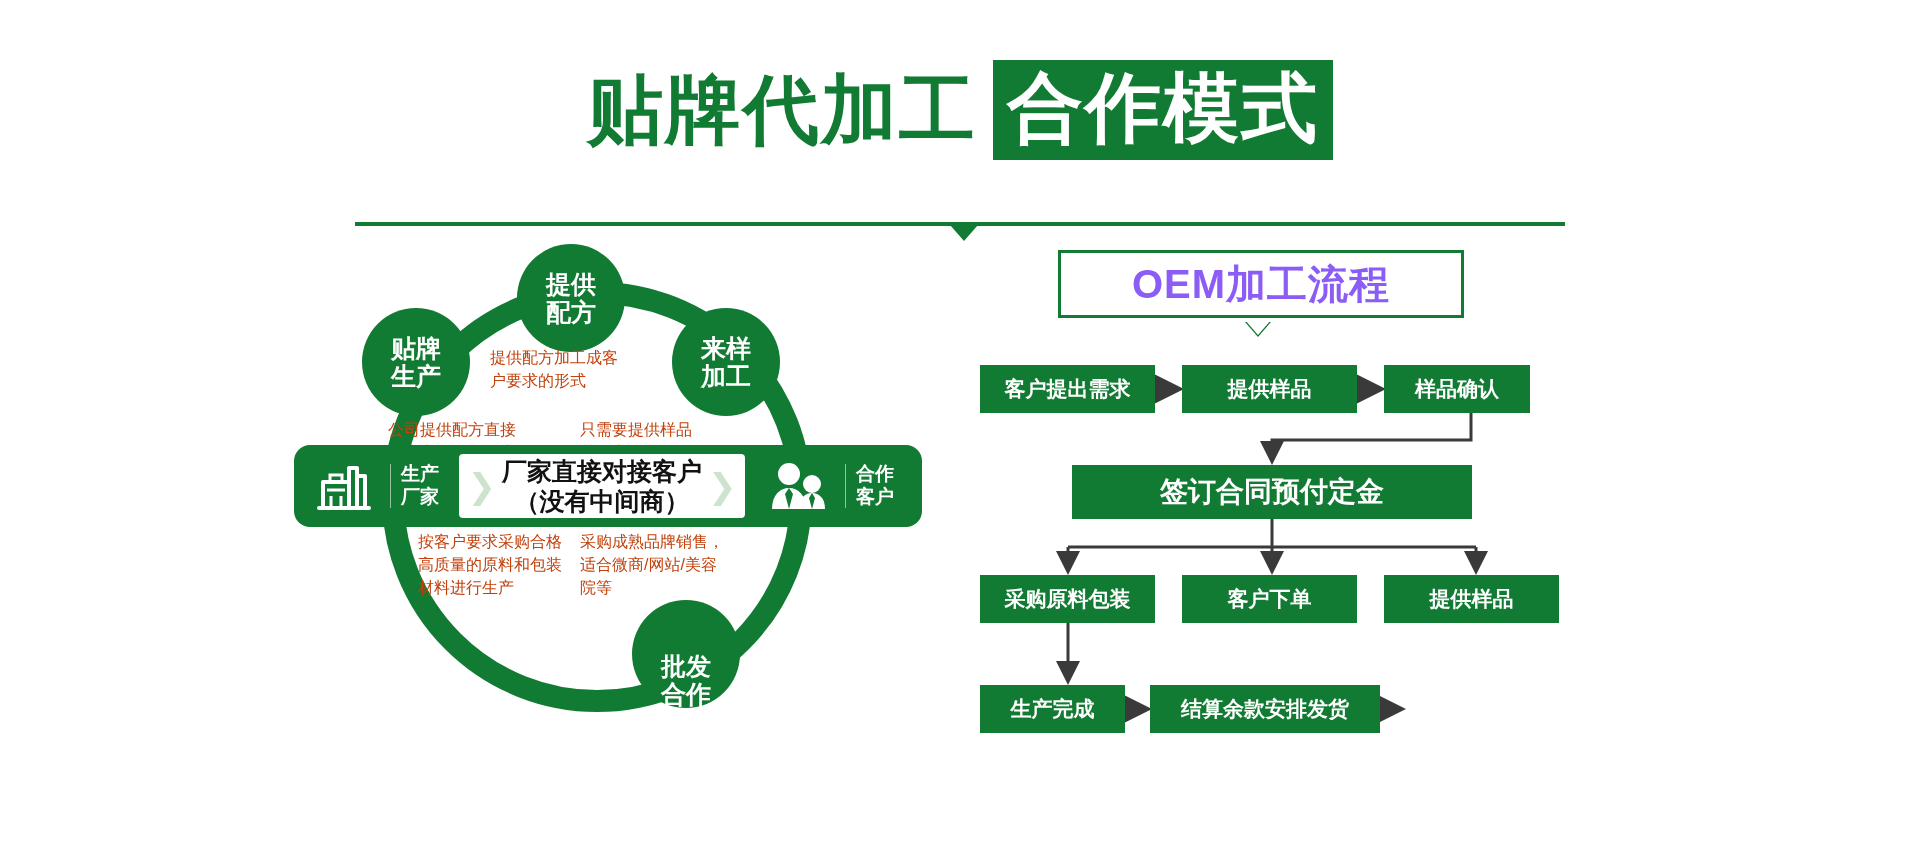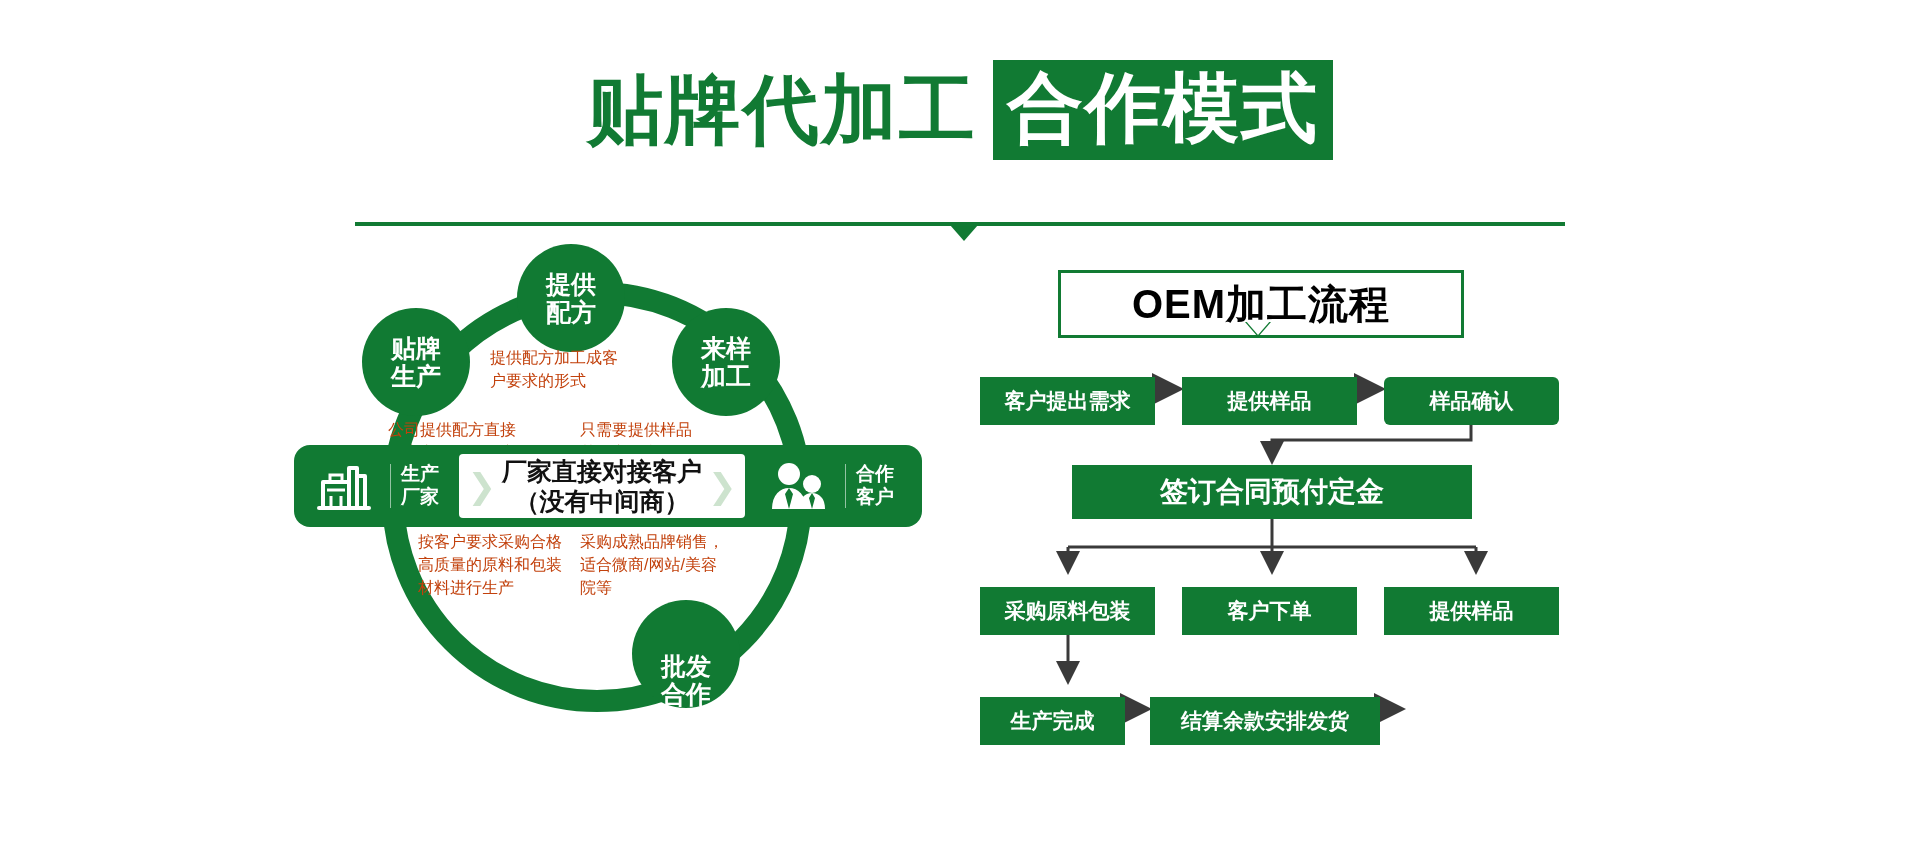--- a/index.html
+++ b/index.html
@@ -104,25 +104,25 @@
   }
   .cb-white-text{
     color:#111;font-weight:bold;font-size:25px;line-height:1.2;text-align:center;white-space:pre-line;
   }
   .chev{font-size:34px;color:#CDE3CE;font-weight:bold;line-height:1;}
   .cb-right{display:flex;align-items:center;padding-right:12px;}
 
   
   .flow-area{position:absolute;left:980px;top:250px;width:620px;height:560px;}
   .flow-title{
-    position:absolute;left:78px;top:20px;
+    position:absolute;left:78px;top:0;
     width:400px;height:62px;
     border:3px solid #117A33;
     display:flex;align-items:center;justify-content:center;
-    color:#000000;font-weight:bold;font-size:40px;letter-spacing:1px;
+    color:#8b5cf6;font-weight:bold;font-size:40px;letter-spacing:1px;
   }
   .flow-title-notch{
     position:absolute;left:265px;top:72px;
     width:0;height:0;
     border-left:13px solid transparent;
     border-right:13px solid transparent;
     border-top:15px solid #117A33;
   }
   .flow-title-notch-inner{
     position:absolute;left:265px;top:70px;
@@ -134,27 +134,27 @@
   }
   .fbox{
     position:absolute;
     background:#117A33;
     color:#fff;
     font-weight:bold;
     display:flex;align-items:center;justify-content:center;
     text-align:center;
     box-sizing:border-box;
   }
-  .fbox.sm{font-size:21px;height:48px;margin-top:12px;}
+  .fbox.sm{font-size:21px;height:48px;}
   .fbox.lg{font-size:28px;height:54px;}
 
   
   .b-r1c1{left:0px;  top:115px;width:175px;}
   .b-r1c2{left:202px;top:115px;width:175px;}
-  .b-r1c3{left:404px;top:115px;width:175px;border-radius:6px;}
+  .b-r1c3{left:404px;top:115px;width:146px;}
   
   .b-r2  {left:92px; top:215px;width:400px;}
   
   .b-r3c1{left:0px;  top:325px;width:175px;}
   .b-r3c2{left:202px;top:325px;width:175px;}
   .b-r3c3{left:404px;top:325px;width:175px;}
   
   .b-r4c1{left:0px;  top:435px;width:145px;}
   .b-r4c2{left:170px;top:435px;width:230px;}
   .b-r4c3{left:424px;top:435px;width:155px;}

